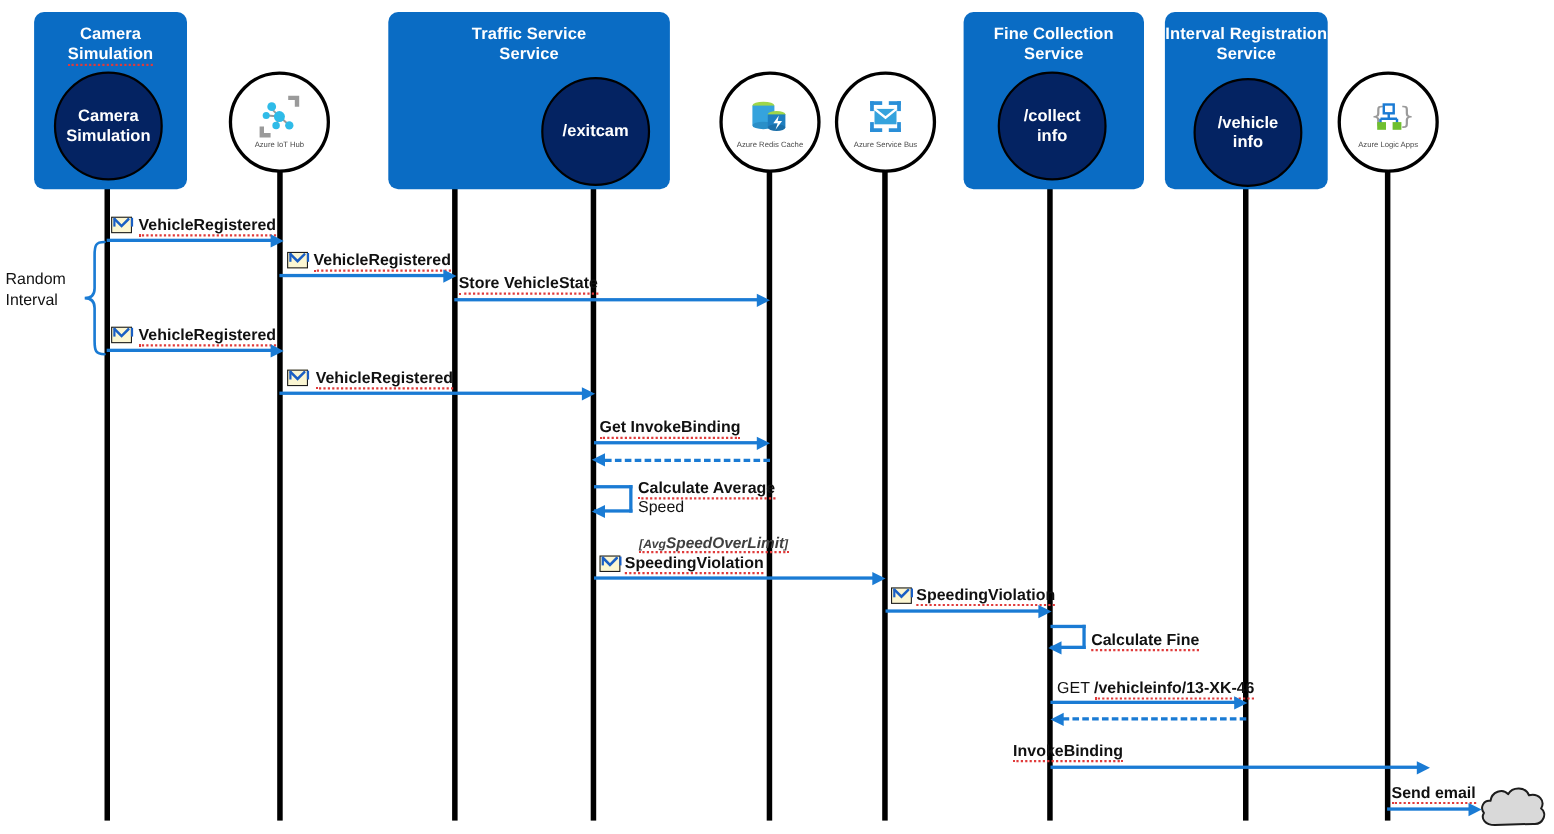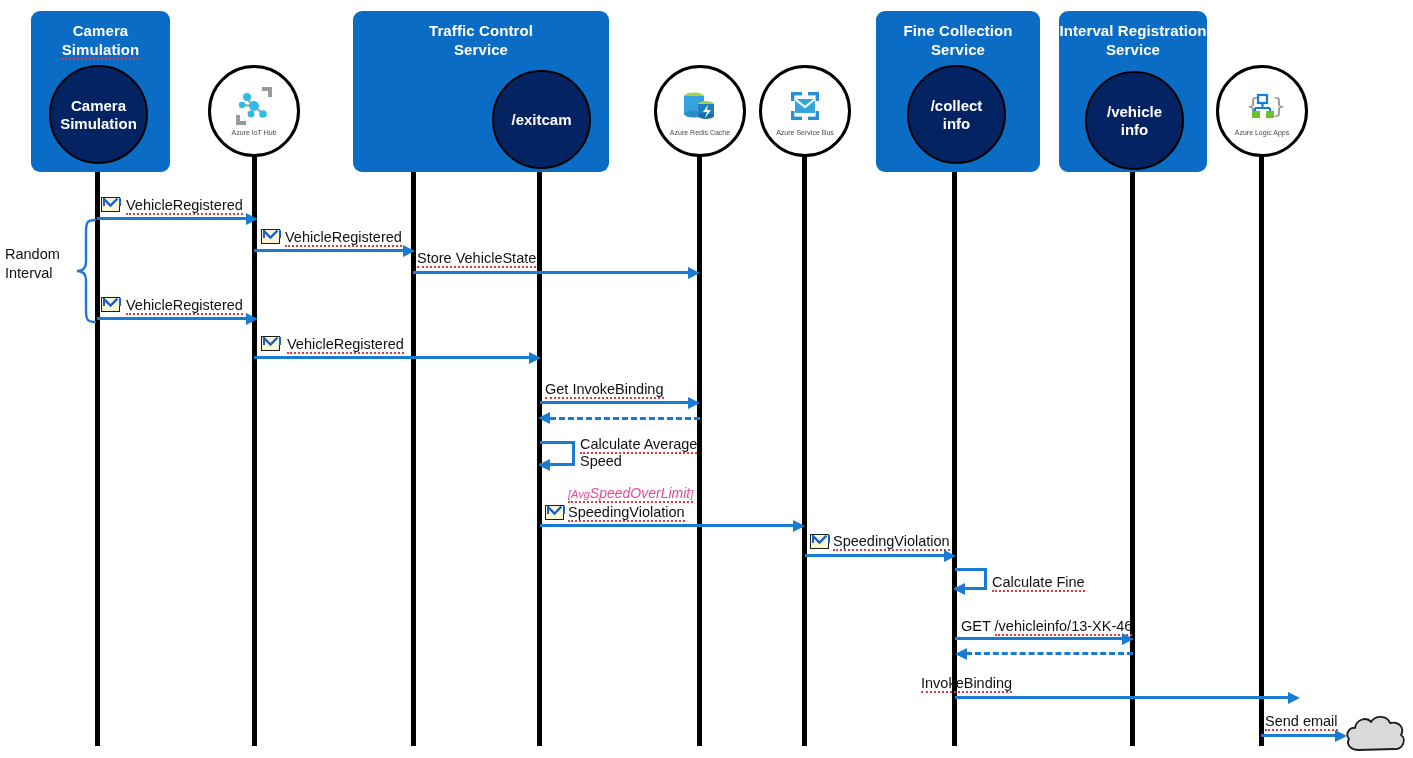--- a/index.html
+++ b/index.html
@@ -28,22 +28,22 @@
   
   .arrow{position:absolute;height:3px;background:#1a7bd4;}
   .arrow.dash{height:0;border-top:3px dashed #1a7bd4;background:none;}
   .ahead{position:absolute;width:0;height:0;border-top:6px solid transparent;
          border-bottom:6px solid transparent;}
   .ahead.r{border-left:12px solid #1a7bd4;}
   .ahead.l{border-right:12px solid #1a7bd4;}
 
   
   .lbl{position:absolute;font-size:14.5px;color:#111;white-space:nowrap;line-height:17px;}
-  .sq{border-bottom:2px dotted #e03b3b;}
-  .guard{position:absolute;font-size:14px;color:#ec4899;font-style:italic;white-space:nowrap;}
+  .sq{border-bottom:2px dotted #e03b3b;font-weight:bold;}
+  .guard{position:absolute;font-size:14px;color:#404040;font-style:italic;white-space:nowrap;margin-left:13px;}
   .guard .sm{font-size:11px;}
 
   
   .env{position:absolute;width:19px;height:15px;background:#fbf6d2;border:1.6px solid #1d1d1d;
        box-sizing:border-box;}
   .env:after{content:"";position:absolute;left:1px;top:0px;width:13.5px;height:8px;
        border-left:2.3px solid #1a5fc4;border-right:2.3px solid #1a5fc4;
        transform:skewX(0);}
   .envv{position:absolute;left:1px;top:0;width:15px;height:11px;}
 
@@ -98,21 +98,21 @@
         <circle cx="11" cy="19" r="3.2" fill="#2fbbe8"></circle>
         <circle cx="20" cy="28" r="3.4" fill="#2fbbe8"></circle>
         <circle cx="32" cy="28" r="3.8" fill="#2fbbe8"></circle>
       </svg>
     </span>
     <span class="azlabel">Azure IoT Hub</span>
   </div>
 
   <div class="svc-box" style="left:353px;top:11px;width:256px;height:161px;">
     <div class="svc-title">
-      <span>Traffic Control</span><br>
+      <span>Traffic Service</span><br>
       <span>Service</span>
     </div>
   </div>
   <div class="circ" style="left:492px;top:70px;width:95px;height:95px;">
     <span class="sp">/exitcam</span>
   </div>
 
   <div class="azbox" style="left:654px;top:65px;">
     <span>
       <svg class="azglyph" viewBox="0 0 46 40">

